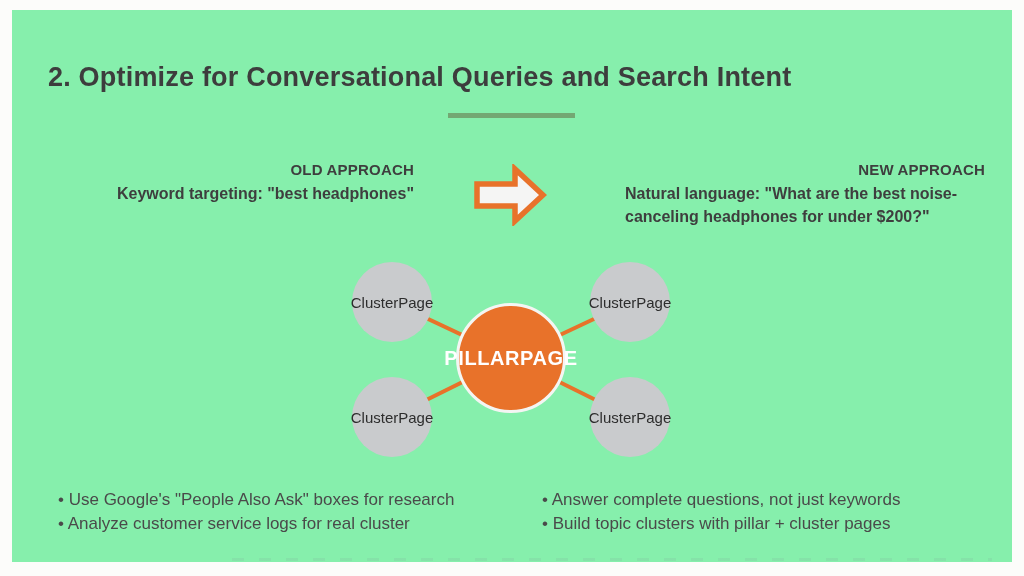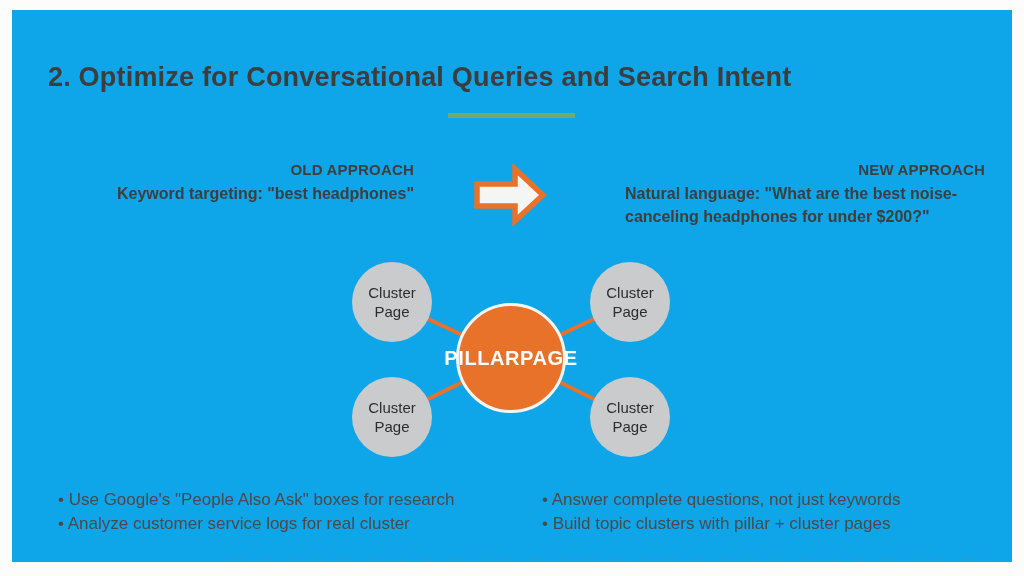--- a/index.html
+++ b/index.html
@@ -10,21 +10,21 @@
     background: #FCFCFA;
     overflow: hidden;
     font-family: "Liberation Sans", sans-serif;
   }
   .slide {
     position: absolute;
     left: 12px;
     top: 10px;
     width: 1000px;
     height: 552px;
-    background: #0ea5e9;
+    background: #86efac;
   }
   .title {
     position: absolute;
     left: 36px;
     top: 52px;
     font-size: 27px;
     font-weight: bold;
     color: #3D3D3D;
     letter-spacing: 0.2px;
     white-space: nowrap;
@@ -68,21 +68,21 @@
     left: 0;
     top: 0;
   }
   .cluster {
     position: absolute;
     width: 80px;
     height: 80px;
     border-radius: 50%;
     background: #C9CBCD;
     display: flex;
-    flex-direction: column;
+    flex-direction: row;
     align-items: center;
     justify-content: center;
     text-align: center;
     font-size: 15px;
     line-height: 19px;
     color: #2D2D2D;
   }
   .cluster-tl { left: 340px; top: 252px; }
   .cluster-tr { left: 578px; top: 252px; }
   .cluster-bl { left: 340px; top: 367px; }

